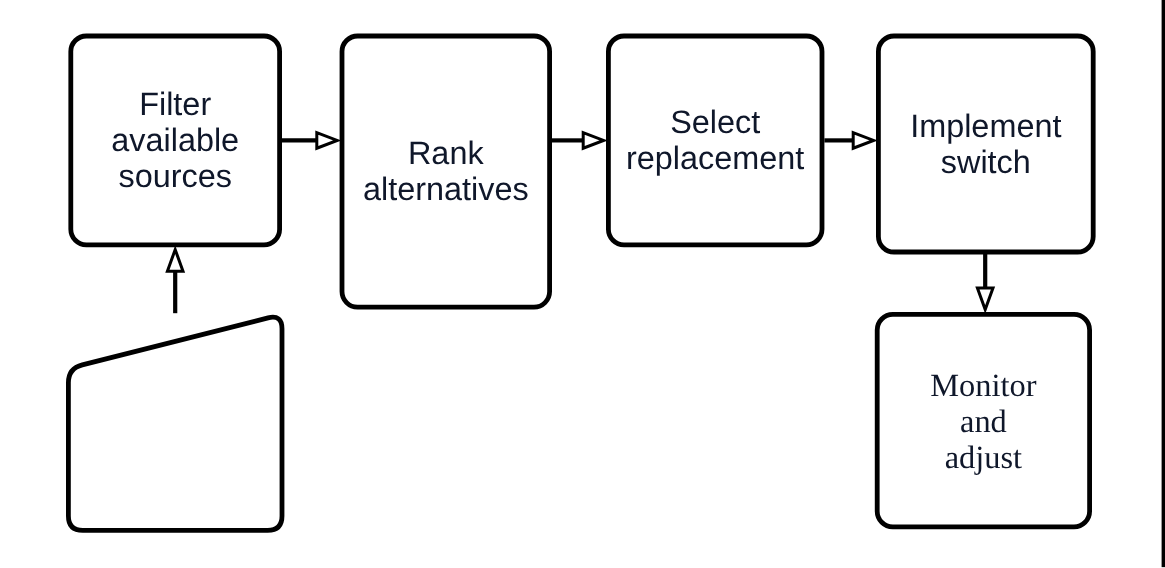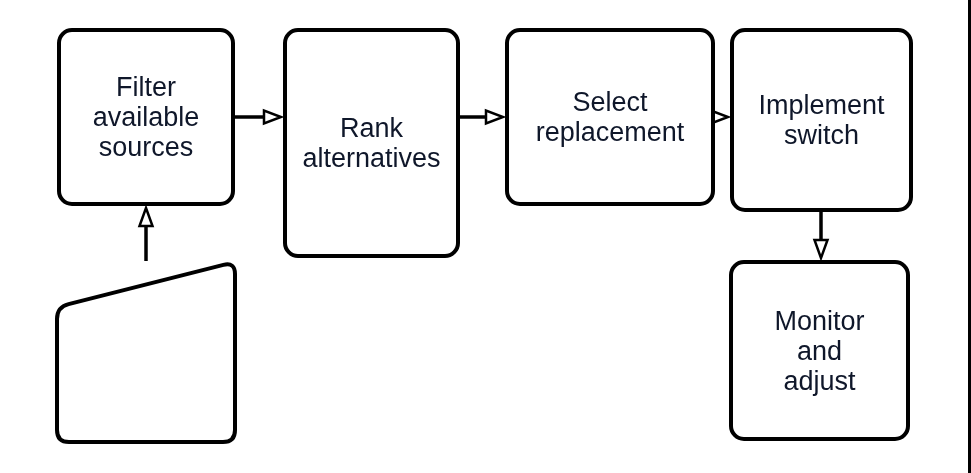--- a/index.html
+++ b/index.html
@@ -35,23 +35,23 @@
     display:block;
   }
   .rule{
     position:absolute;
     left:968px;top:0;width:3px;height:473px;
     background:#000000;
   }
   
   #box-filter    {left:57px;  top:28px;  width:178px; height:178px;}
   #box-rank      {left:283px; top:28px;  width:177px; height:230px;}
-  #box-select    {left:505px; top:28px;  width:210px; height:178px;border-radius:15px;}
+  #box-select    {left:505px; top:28px;  width:182px; height:178px;border-radius:15px;}
   #box-implement {left:730px; top:28px;  width:183px; height:184px;}
-  #box-monitor   {left:729px; top:260px; width:181px; height:181px;}
+  #box-monitor   {left:729px; top:260px; width:181px; height:181px;font-family:Liberation Serif, serif;}
   svg line{stroke:#000000;stroke-width:3.5;}
   svg polygon{fill:#ffffff;stroke:#000000;stroke-width:2.5;}
   svg path{fill:#ffffff;stroke:#000000;stroke-width:4;}
 </style>
 </head>
 <body>
 
 <div class="stage">
 
   <svg class="layer" width="971" height="473" viewBox="0 0 971 473">

